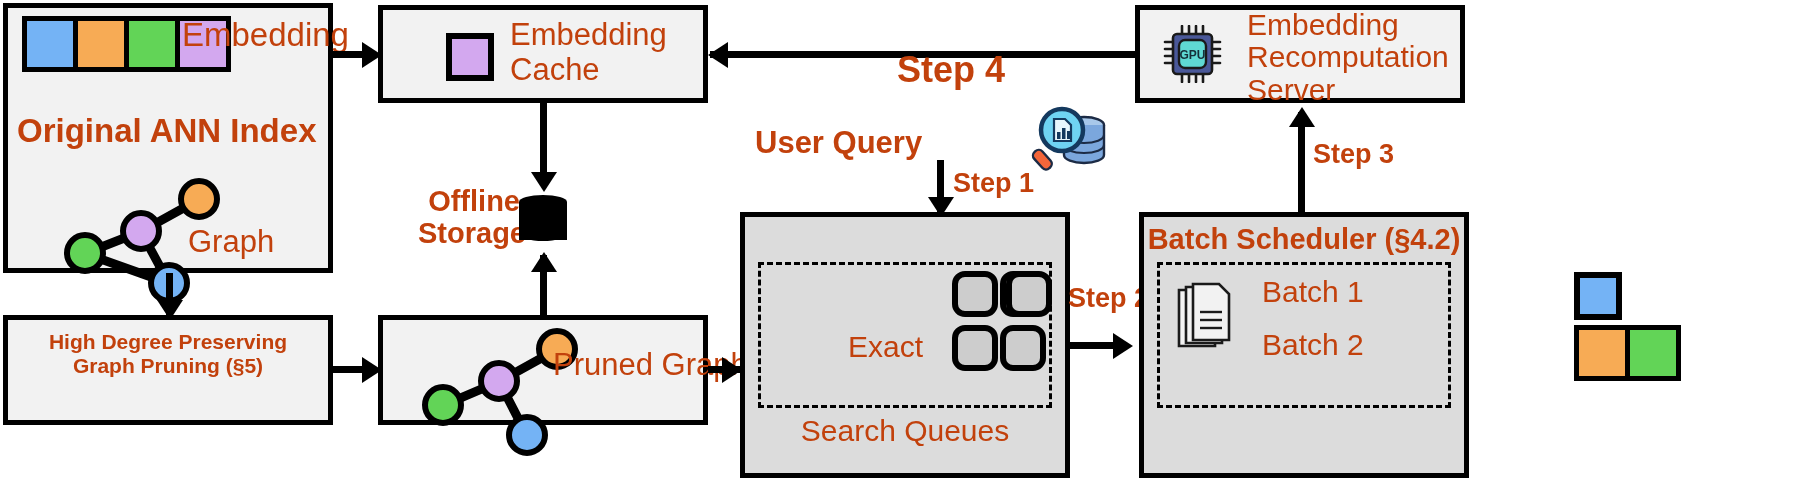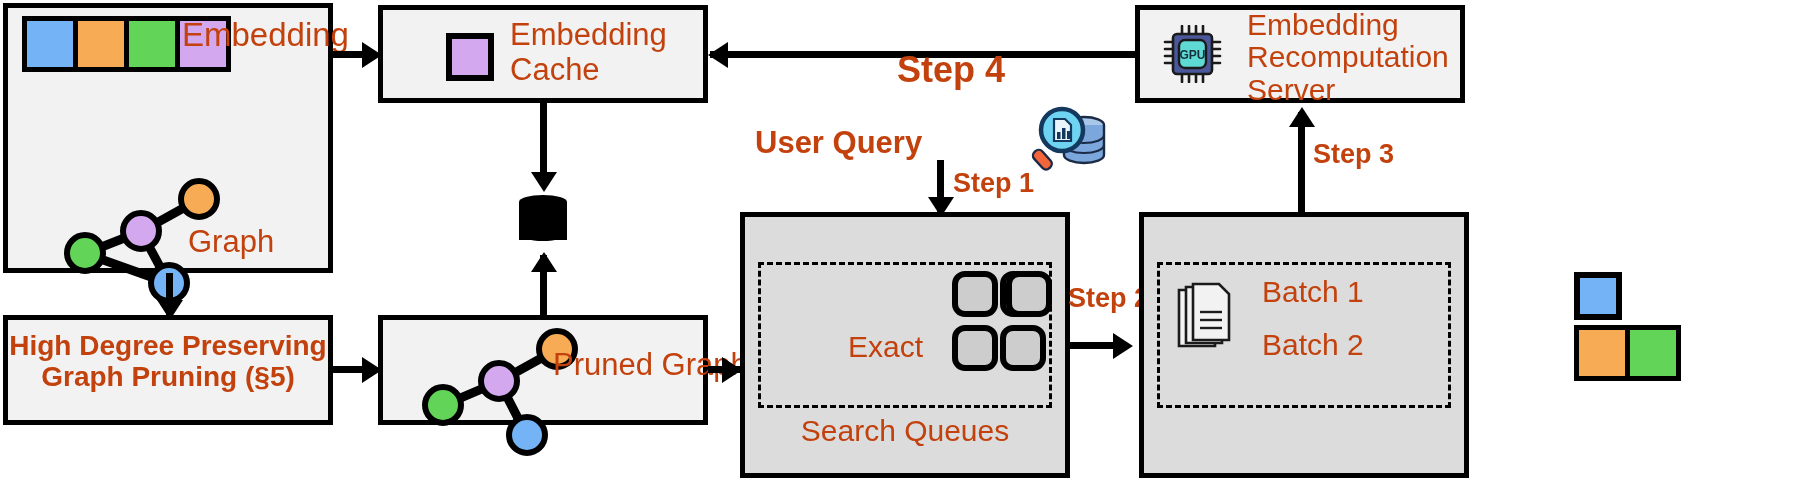--- a/index.html
+++ b/index.html
@@ -50,20 +50,21 @@
 
   <div class="chipstrip" style="left:22px;top:16px;">
       <div class="chip" style="background: rgb(116, 179, 245);"></div>
       <div class="chip" style="background: rgb(247, 171, 85);"></div>
       <div class="chip" style="background: rgb(98, 212, 87);"></div>
       <div class="chip" style="background: rgb(211, 168, 239);"></div>
     </div>
 
   <div class="txt" style="left:182px;top:17px;font-size:33px;">Embedding</div>
 
+  <div class="txt bold" style="left:17px;top:113px;font-size:33px;">Original ANN Index</div>
 
   <div class="graph" style="left:42px;top:170px;width:180px;height:110px;">
       <div class="gedge" style="left: 43px; top: 78.5px; width: 60.1664px; transform: rotate(-0.374334rad);"></div>
       <div class="gedge" style="left: 99px; top: 56.5px; width: 66.242px; transform: rotate(-0.504166rad);"></div>
       <div class="gedge" style="left: 43px; top: 78.5px; width: 89.1964px; transform: rotate(0.343024rad);"></div>
       <div class="gedge" style="left: 99px; top: 56.5px; width: 59.0593px; transform: rotate(1.07685rad);"></div>
       <div class="gnode" style="left: 22px; top: 62px; width: 42px; height: 42px; background: rgb(98, 212, 87);"></div>
       <div class="gnode" style="left: 78px; top: 40px; width: 42px; height: 42px; background: rgb(211, 168, 239);"></div>
       <div class="gnode" style="left: 136px; top: 8px; width: 42px; height: 42px; background: rgb(247, 171, 85);"></div>
       <div class="gnode" style="left: 106px; top: 92px; width: 42px; height: 42px; background: rgb(116, 179, 245);"></div>
@@ -80,34 +81,36 @@
   <div class="box" style="left:378px;top:5px;width:330px;height:98px;"></div>
 
   <div class="chipbox" style="left:446px;top:33px;width:48px;height:48px;background:#d3a8ef;"></div>
 
   <div class="txt ctr" style="left:510px;top:18px;width:192px;font-size:31px;text-align:left;">Embedding
 Cache</div>
 
   <div class="ln" style="left:540px;top:103px;width:7px;height:82px;"></div>
   <div class="ahead ah-d" style="left:531px;top:172px;"></div>
 
+  <div class="txt bold ctr" style="left:418px;top:185px;width:102px;font-size:29px;text-align:right;">Offline
+Storage</div>
 
   <div class="cyl" style="left:519px;top:195px;width:48px;height:52px;">
       <div class="body" style="top: 7px; height: 38px;"></div>
       <div class="band" style="top: 0px;"></div>
       <div class="band" style="top: 16px;"></div>
       <div class="band" style="top: 32px;"></div>
     </div>
 
   <div class="ln" style="left:540px;top:255px;width:7px;height:62px;"></div>
   <div class="ahead ah-u" style="left:531px;top:252px;"></div>
 
   <div class="box" style="left:3px;top:315px;width:330px;height:110px;"></div>
 
-  <div class="txt bold ctr" style="left:8px;top:330px;width:320px;font-size:28px;">High Degree Preserving
+  <div class="txt bold ctr" style="left:8px;top:330px;width:320px;font-size:21px;">High Degree Preserving
 Graph Pruning (§5)</div>
 
   <div class="ln" style="left:333px;top:366px;width:42px;height:7px;"></div>
   <div class="ahead ah-r" style="left:362px;top:357px;"></div>
 
   <div class="box" style="left:378px;top:315px;width:330px;height:110px;"></div>
 
   <div class="graph" style="left:400px;top:322px;width:180px;height:105px;">
       <div class="gedge" style="left: 43px; top: 78.5px; width: 60.9262px; transform: rotate(-0.404892rad);"></div>
       <div class="gedge" style="left: 99px; top: 54.5px; width: 66.242px; transform: rotate(-0.504166rad);"></div>
@@ -158,20 +161,21 @@
   <div class="slot" style="left:1000px;top:325px;width:46px;height:46px;"></div>
 
   <div class="txt ctr" style="left:745px;top:414px;width:320px;font-size:30px;">Search Queues</div>
 
   <div class="ln" style="left:1070px;top:342px;width:56px;height:7px;"></div>
   <div class="ahead ah-r" style="left:1113px;top:333px;"></div>
   <div class="txt bold" style="left:1068px;top:283px;font-size:27px;">Step 2</div>
 
   <div class="box shaded" style="left:1139px;top:212px;width:330px;height:266px;"></div>
 
+  <div class="txt bold ctr" style="left:1144px;top:223px;width:320px;font-size:29px;">Batch Scheduler (§4.2)</div>
 
   <div class="dashed" style="left:1157px;top:262px;width:294px;height:146px;"></div>
 
   <svg style="position:absolute;left:1175px;top:282px;width:62px;height:72px;" viewBox="0 0 62 72">
     <g fill="#f2f2f2" stroke="#1a1a1a" stroke-width="2.6">
       <path d="M4 8 h26 l10 10 v46 H4 z"></path>
       <path d="M11 5 h26 l10 10 v46 H11 z"></path>
       <path d="M18 2 h26 l10 10 v46 H18 z"></path>
     </g>
     <g stroke="#1a1a1a" stroke-width="2.4">

